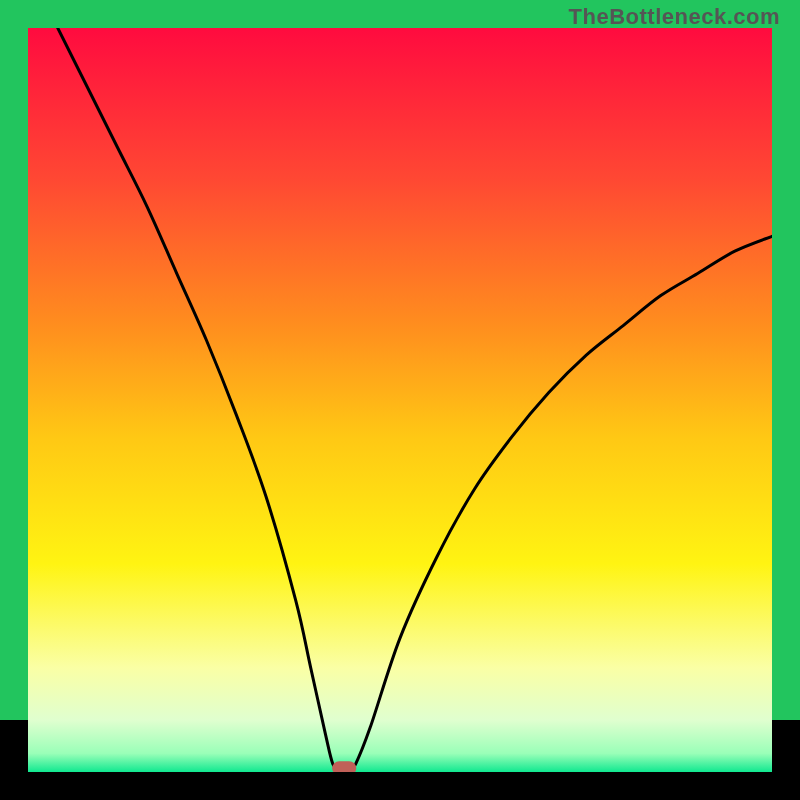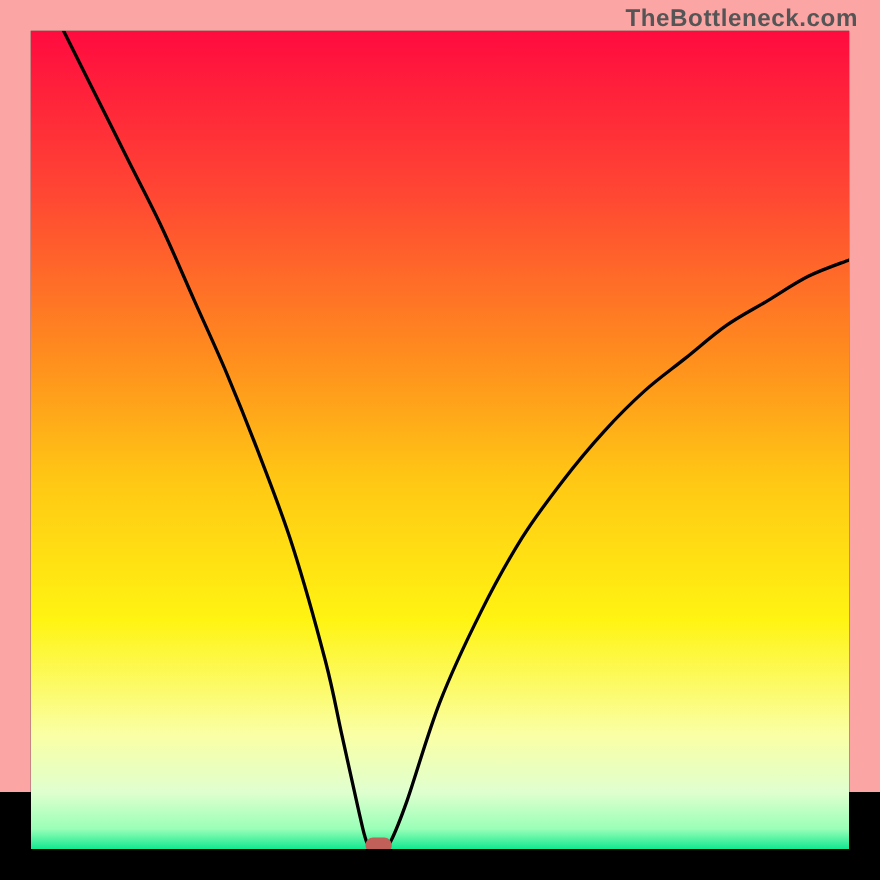--- a/index.html
+++ b/index.html
@@ -7,21 +7,21 @@
     padding: 0;
     width: 800px;
     height: 800px;
     background: #000;
     font-family: Arial, sans-serif;
     overflow: hidden;
   }
   .outer {
     width: 800px;
     height: 720px;
-    background: #fca5a5;
+    background: #22c55e;
     position: relative;
   }
   .watermark {
     position: absolute;
     top: 4px;
     right: 20px;
     color: #555;
     font-size: 22px;
     font-weight: bold;
     letter-spacing: 0.5px;

